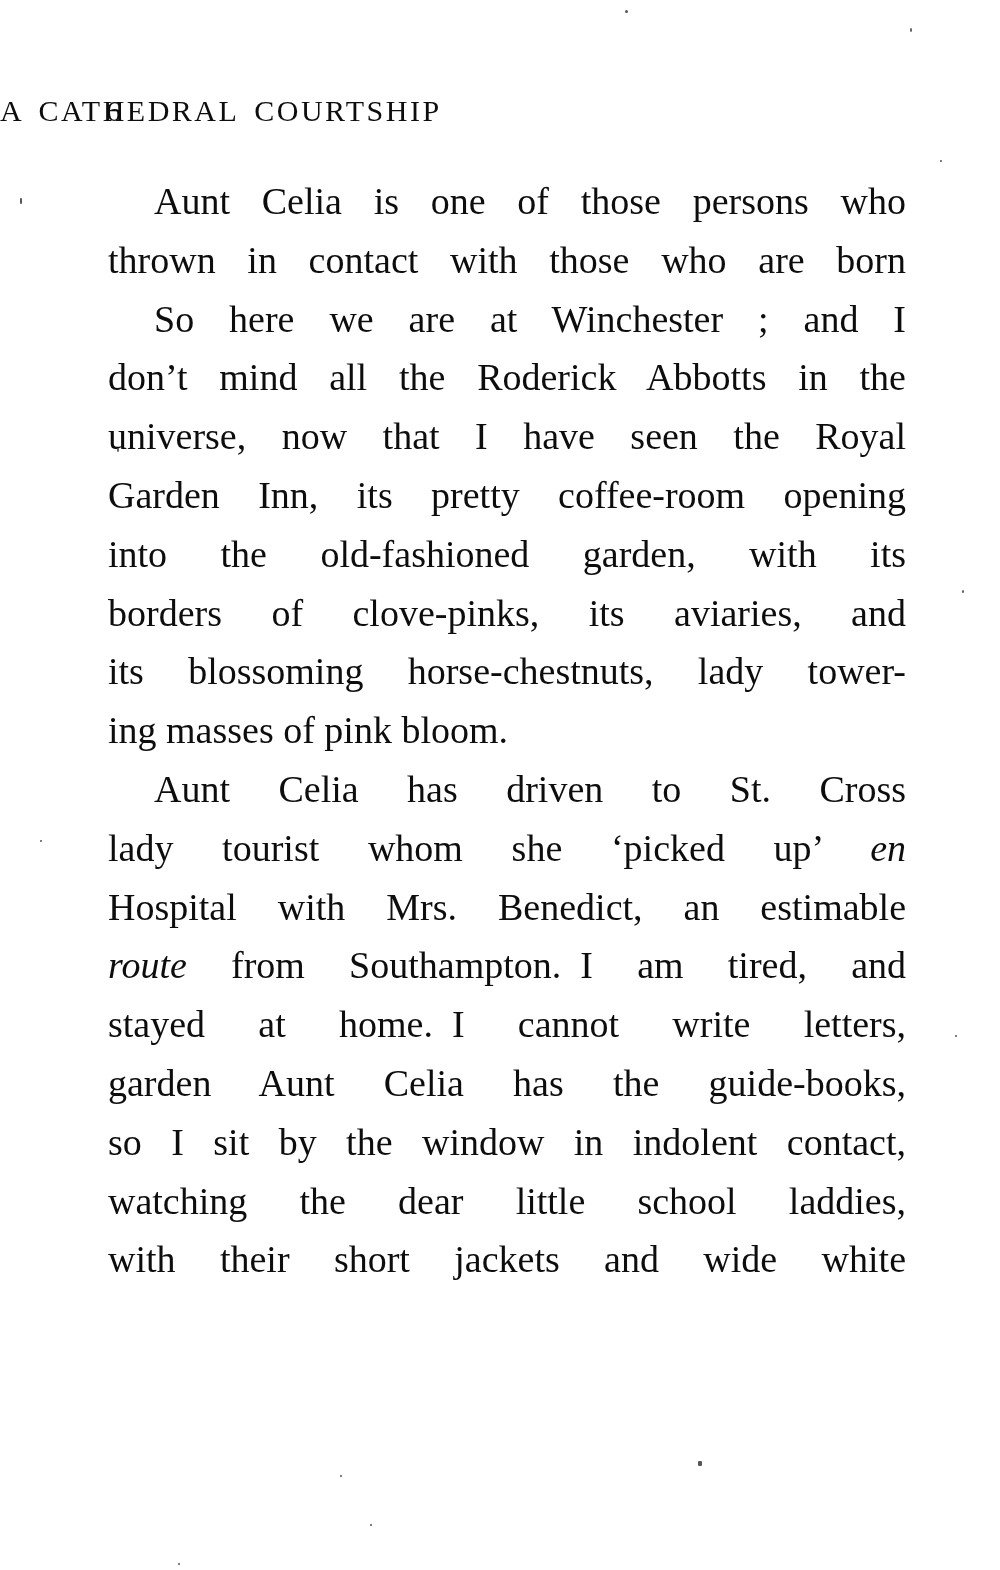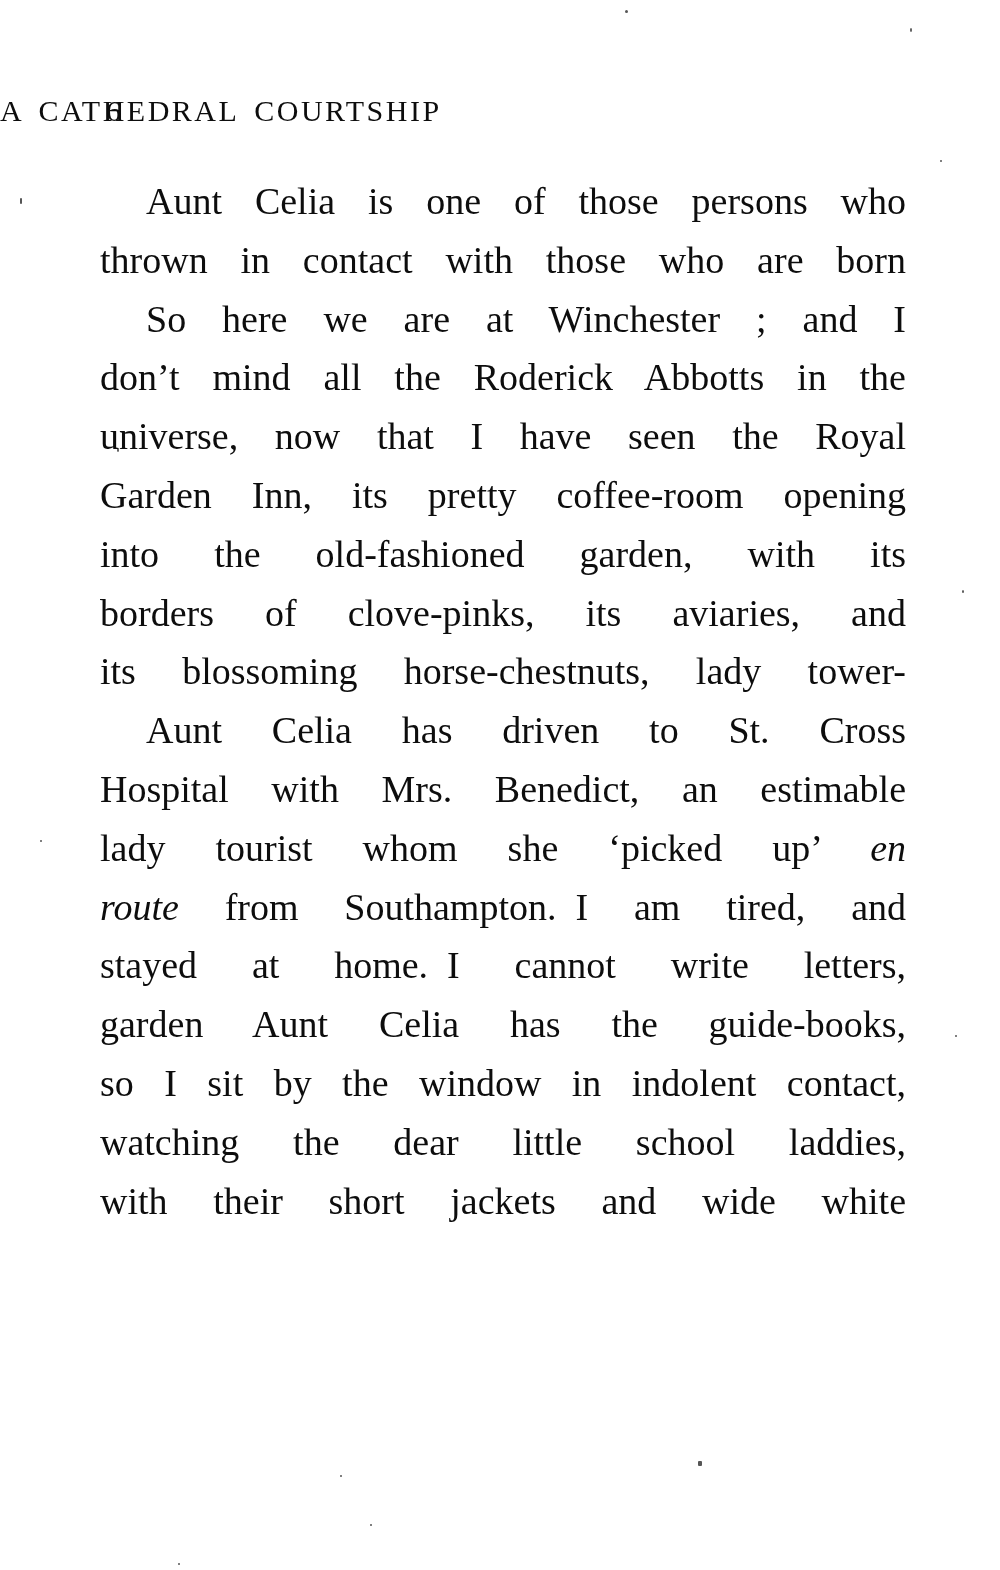--- a/index.html
+++ b/index.html
@@ -40,20 +40,21 @@
     top: 172px;
     left: 100px;
     width: 806px;
     font-size: 38px;
     line-height: 58.8px;
     text-rendering: optimizeLegibility;
   }
   .line {
     text-align: justify;
     text-align-last: justify;
+    margin-left: 8px;
     -moz-text-align-last: justify;
   }
   .line.flush-last {
     text-align-last: left;
     -moz-text-align-last: left;
   }
   .line.indent {
     text-indent: 46px;
   }
   .italic {
@@ -84,25 +85,26 @@
         <div class="line">thrown in contact with those who are born</div>
       </div>
       <div>
         <div class="line indent">So here we are at Winchester ; and I</div>
         <div class="line">don’t mind all the Roderick Abbotts in the</div>
         <div class="line">universe, now that I have seen the Royal</div>
         <div class="line">Garden Inn, its pretty coffee-room opening</div>
         <div class="line">into the old-fashioned garden, with its</div>
         <div class="line">borders of clove-pinks, its aviaries, and</div>
         <div class="line">its blossoming horse-chestnuts, lady tower-</div>
+        <div class="line flush-last">ing masses of pink bloom.</div>
       </div>
       <div>
         <div class="line indent">Aunt Celia has driven to St. Cross</div>
+        <div class="line"><span>lady tourist whom she ‘picked up’ </span><span class="italic">en</span></div>
         <div class="line">Hospital with Mrs. Benedict, an estimable</div>
-        <div class="line"><span>lady tourist whom she ‘picked up’ </span><span class="italic">en</span></div>
         <div class="line"><span class="italic">route</span><span> from Southampton. I am tired, and</span></div>
         <div class="line">stayed at home. I cannot write letters,</div>
         <div class="line">garden Aunt Celia has the guide-books,</div>
         <div class="line">so I sit by the window in indolent contact,</div>
         <div class="line">watching the dear little school laddies,</div>
         <div class="line">with their short jackets and wide white</div>
       </div>
     </main>
 
   <span class="speck" style="left:625px; top:10px;"></span>

